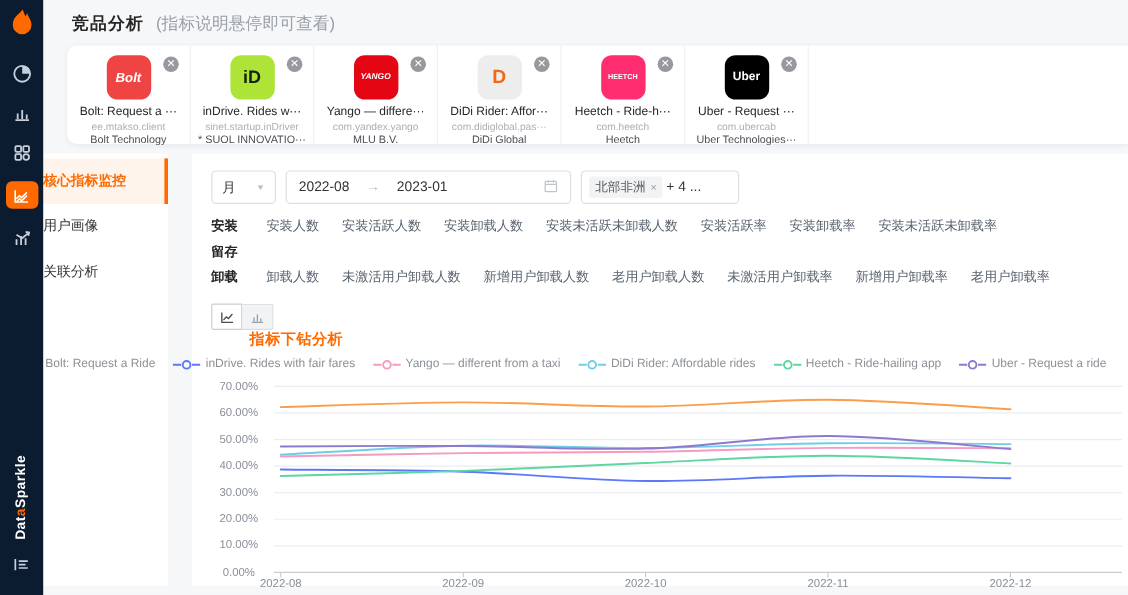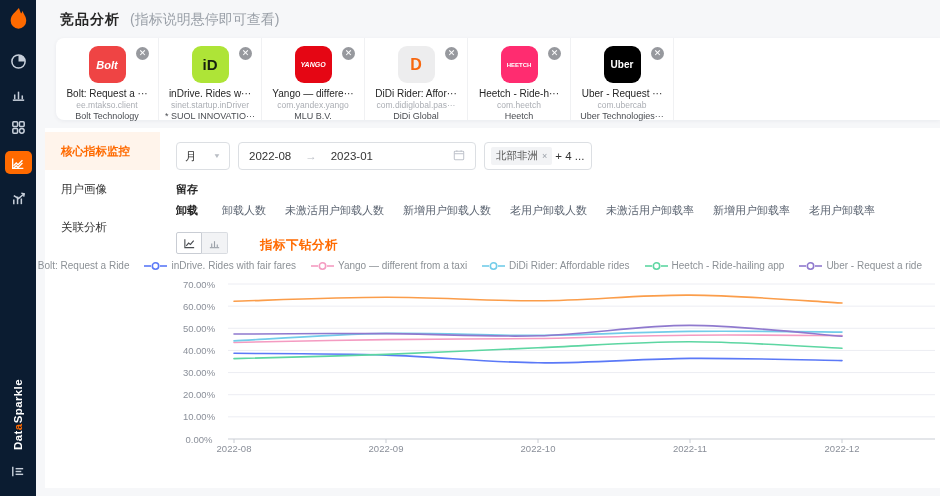--- a/index.html
+++ b/index.html
@@ -28,46 +28,46 @@
   
   .cards { position:absolute; left:56px; top:38px; right:0; height:82px; background:#fff; border-radius:8px 0 0 8px; box-shadow:0 1px 4px rgba(20,30,60,.06); display:flex; }
   .app-card { position:relative; width:103px; height:100%; border-right:1px solid #F0F1F3; padding-top:8px; text-align:center; cursor:pointer; }
   .app-icon { width:37px; height:37px; border-radius:9px; margin:0 auto; display:flex; align-items:center; justify-content:center; font-weight:bold; overflow:hidden; }
   .app-name { font-size:10px; color:#262626; margin-top:5px; white-space:nowrap; overflow:hidden; }
   .app-pkg { font-size:8.5px; color:#ABAEB4; margin-top:1px; white-space:nowrap; overflow:hidden; }
   .app-co { font-size:9px; color:#4A4D52; font-weight:normal; margin-top:1px; white-space:nowrap; overflow:hidden; }
   .app-close { position:absolute; top:9px; right:9px; width:13px; height:13px; border-radius:50%; background:#97999E; color:#fff; font-size:9px; line-height:13px; text-align:center; cursor:pointer; }
 
   
-  .subnav { position:absolute; left:45px; top:128px; width:120px; bottom:8px; background:#fff; padding-top:4px; }
+  .subnav { position:absolute; left:20px; top:128px; width:120px; bottom:8px; background:#fff; padding-top:4px; }
   .subnav-item { height:38px; line-height:38px; padding-left:16px; font-size:11.5px; color:#333; cursor:pointer; white-space:nowrap; }
   .subnav-item.active { color:#FF6A00; font-weight:bold; background:#FFF4EB; border-right:3px solid #FF6A00; }
 
   
   .content { position:absolute; left:160px; top:128px; right:0; bottom:8px; background:#fff; padding:14px 0 0 16px; }
 
   .filter-row { display:flex; gap:8px; align-items:center; }
   .box { height:28px; border:1px solid #DCDFE3; border-radius:4px; background:#fff; display:flex; align-items:center; font-size:11.5px; color:#333; cursor:pointer; }
   .sel-month { width:54px; padding:0 8px; justify-content:space-between; }
   .chev { color:#B9BDC4; font-size:8px; transform:scaleY(.8); }
   .daterange { width:238px; padding:0 10px; }
   .daterange .arrow { color:#B9BDC4; margin:0 14px; }
   .daterange .cal { margin-left:auto; }
-  .region { width:108px; padding:0 6px; gap:3px; }
+  .region { width:132px; padding:0 6px; gap:3px; }
   .tag { background:#F2F3F5; border-radius:2px; padding:2px 5px; font-size:10.5px; color:#555; display:flex; align-items:center; gap:4px; }
   .tag .x { color:#9AA0A8; font-size:9px; }
 
   .metrics { margin-top:11px; }
   .metric-row { display:flex; align-items:flex-start; height:21px; line-height:17px; }
   .metric-cat { width:26px; font-size:11px; font-weight:bold; color:#262626; flex:none; margin-right:20px; }
   .metric-links { display:flex; gap:19px; flex-wrap:nowrap; }
   .metric-link { font-size:11px; color:#5A6370; cursor:pointer; white-space:nowrap; }
   .metric-link.selected { color:#FF6A00; background:#FFEFE2; padding:1px 6px; border-radius:2px; margin-top:-1px; }
 
-  .section-row { margin-top:9px; display:flex; align-items:flex-end; }
+  .section-row { margin-top:9px; display:flex; align-items:flex-start;flex-direction:column; }
   .toggle-group { display:flex; }
   .toggle-btn { width:26px; height:22px; display:flex; align-items:center; justify-content:center; border:1px solid #D9DCE1; background:#F2F3F5; cursor:pointer; }
   .toggle-btn.active { background:#fff; border-color:#C9CDD4; }
   .toggle-btn:first-child { border-radius:2px 0 0 2px; }
   .toggle-btn:last-child { border-radius:0 2px 2px 0; border-left:none; }
   .section-title { margin-left:32px; font-size:12.5px; font-weight:bold; color:#FF6A00; letter-spacing:.5px; }
 
   .legend { margin-top:6px; display:flex; justify-content:flex-end; padding-right:18px; gap:15px; }
   .legend-item { display:flex; align-items:center; gap:4px; font-size:10px; color:#8C9196; cursor:pointer; white-space:nowrap; }
 
@@ -218,20 +218,32 @@
       <div class="box region">
         <span class="tag">
           <span>北部非洲</span>
           <span class="x">×</span>
         </span>
         <span>+ 4 ...</span>
       </div>
     </div>
 
     <div class="metrics" id="metrics">
+        <div class="metric-row">
+          <div class="metric-cat">安装</div>
+          <div class="metric-links">
+            <span class="metric-link">安装人数</span>
+            <span class="metric-link">安装活跃人数</span>
+            <span class="metric-link">安装卸载人数</span>
+            <span class="metric-link">安装未活跃未卸载人数</span>
+            <span class="metric-link">安装活跃率</span>
+            <span class="metric-link">安装卸载率</span>
+            <span class="metric-link">安装未活跃未卸载率</span>
+          </div>
+        </div>
         <div class="metric-row">
           <div class="metric-cat">留存</div>
         </div>
         <div class="metric-row">
           <div class="metric-cat">卸载</div>
           <div class="metric-links">
             <span class="metric-link">卸载人数</span>
             <span class="metric-link">未激活用户卸载人数</span>
             <span class="metric-link">新增用户卸载人数</span>
             <span class="metric-link">老用户卸载人数</span>

